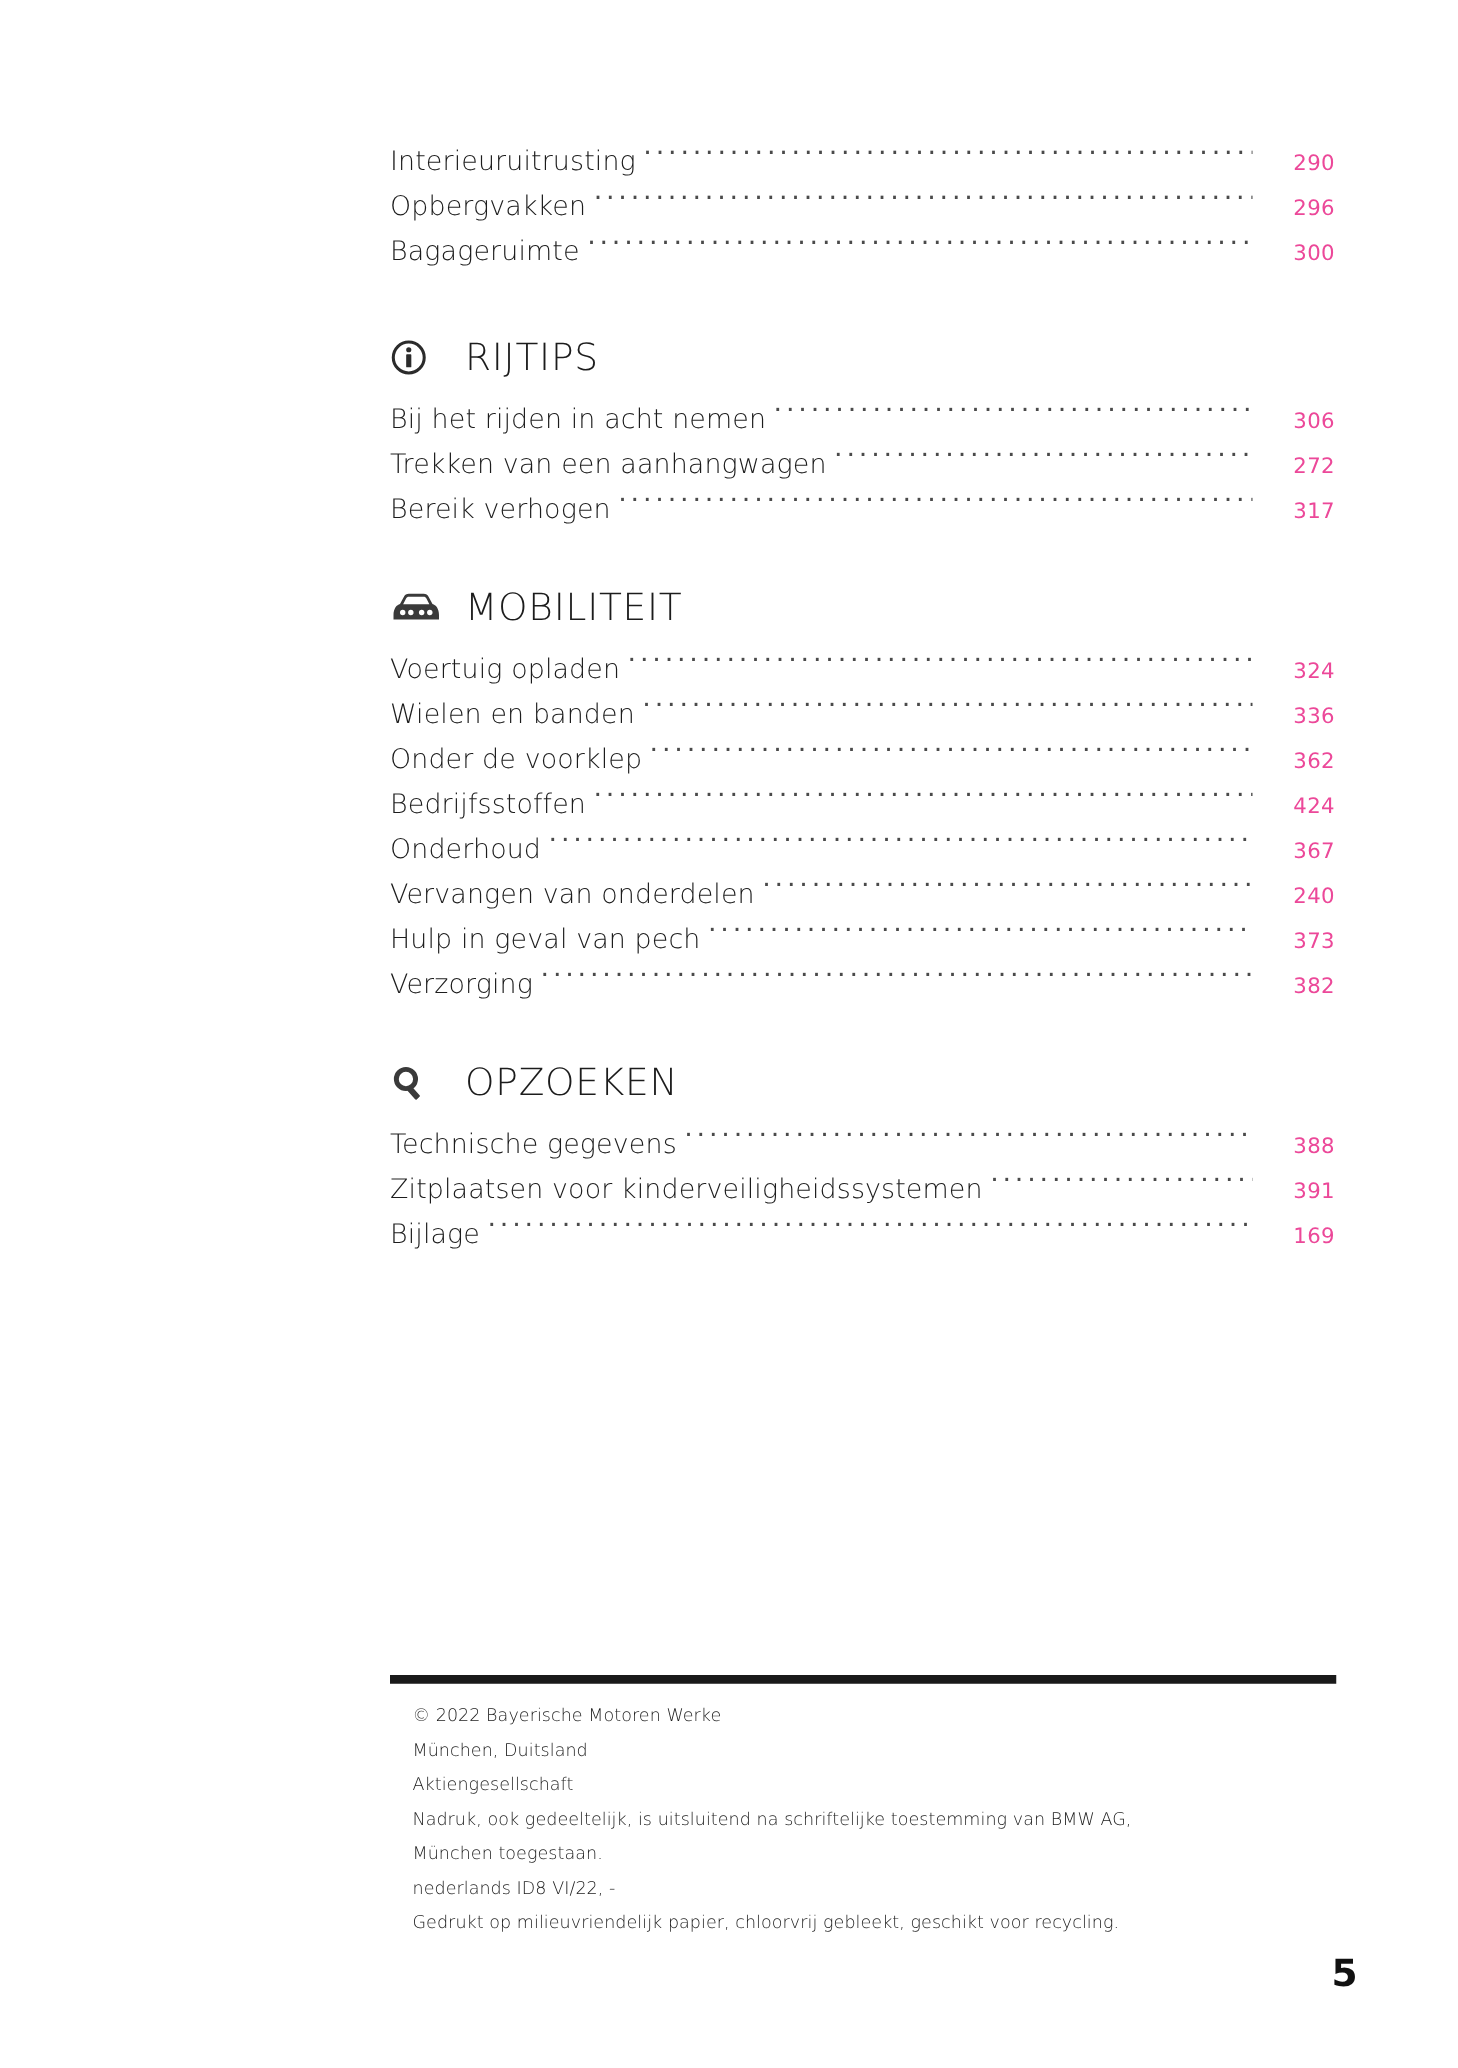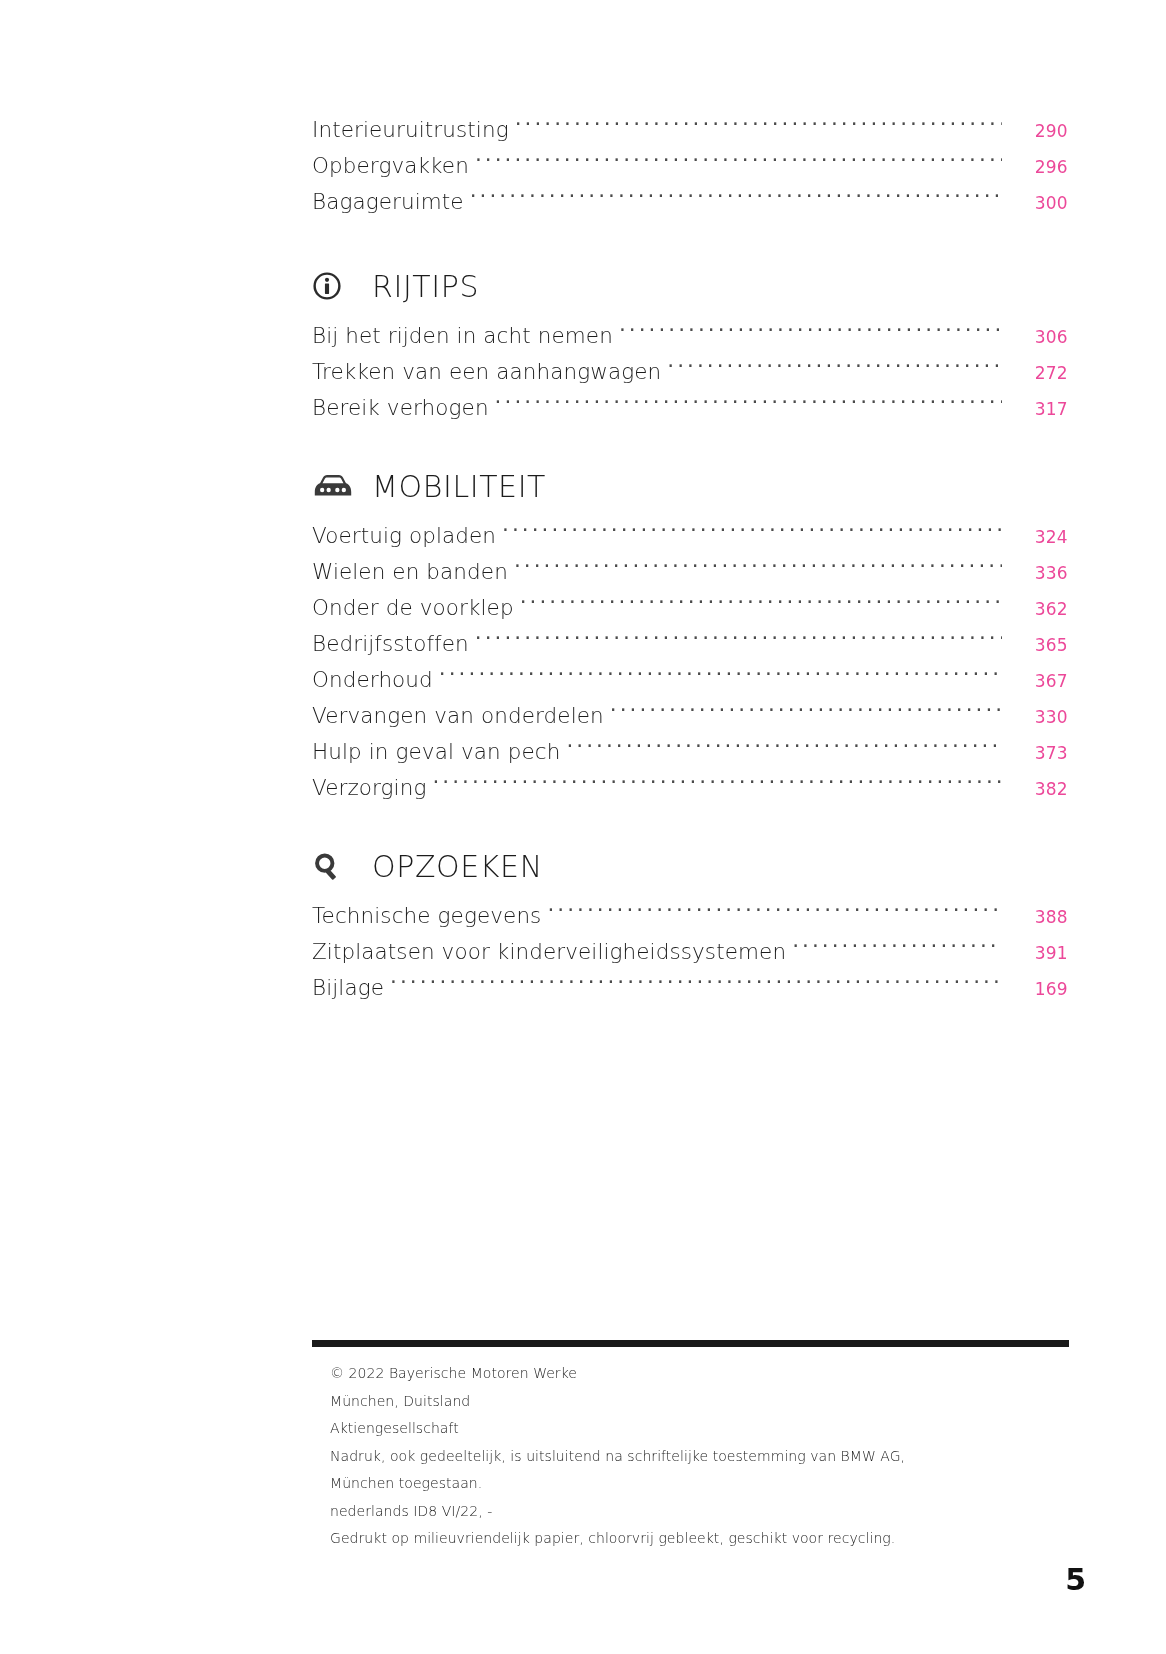--- a/index.html
+++ b/index.html
@@ -228,31 +228,31 @@
               <span class="toc-page">336</span>
             </li>
             <li class="toc-row">
               <span class="toc-title">Onder de voorklep</span>
               <span class="toc-leader"></span>
               <span class="toc-page">362</span>
             </li>
             <li class="toc-row">
               <span class="toc-title">Bedrijfsstoffen</span>
               <span class="toc-leader"></span>
-              <span class="toc-page">365</span>
+              <span class="toc-page">424</span>
             </li>
             <li class="toc-row">
               <span class="toc-title">Onderhoud</span>
               <span class="toc-leader"></span>
               <span class="toc-page">367</span>
             </li>
             <li class="toc-row">
               <span class="toc-title">Vervangen van onderdelen</span>
               <span class="toc-leader"></span>
-              <span class="toc-page">330</span>
+              <span class="toc-page">240</span>
             </li>
             <li class="toc-row">
               <span class="toc-title">Hulp in geval van pech</span>
               <span class="toc-leader"></span>
               <span class="toc-page">373</span>
             </li>
             <li class="toc-row">
               <span class="toc-title">Verzorging</span>
               <span class="toc-leader"></span>
               <span class="toc-page">382</span>

